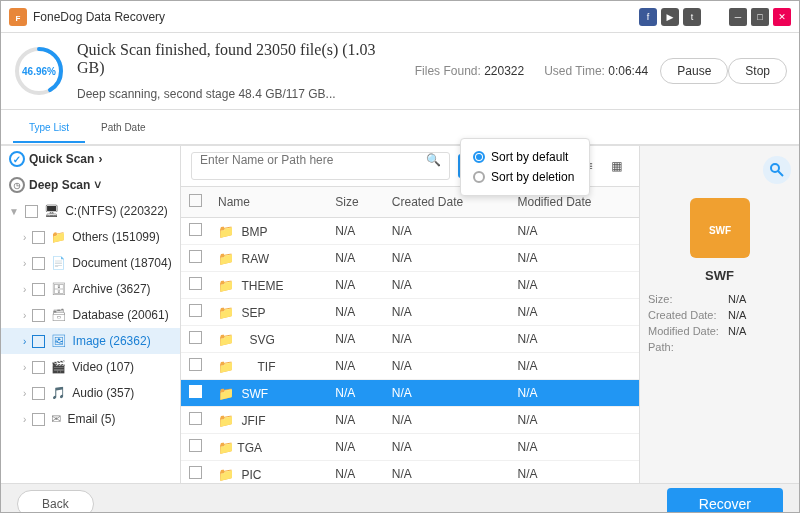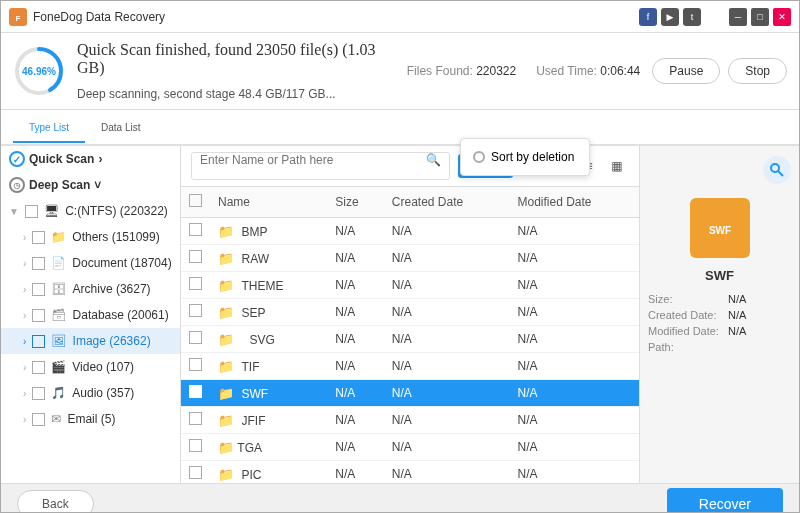--- a/index.html
+++ b/index.html
@@ -105,21 +105,20 @@
     .progress-stats {
       display: flex;
       gap: 20px;
       color: #555;
       font-size: 12px;
     }
     .stat-label { color: #888; }
     .stat-value { color: #333; font-weight: 500; }
     .top-buttons {
       display: flex;
-      gap: 8px;
       align-items: flex-end;
     }
     .btn-pause, .btn-stop {
       padding: 5px 16px;
       border-radius: 15px;
       border: 1px solid #ccc;
       background: #fff;
       cursor: pointer;
       font-size: 12px;
       color: #333;
@@ -468,21 +467,21 @@
     </div>
   </div>
   <div class="top-buttons">
     <button class="btn-pause">Pause</button>
     <button class="btn-stop">Stop</button>
   </div>
 </div>
 
 <div id="tab-bar">
   <div class="tab active">Type List</div>
-  <div class="tab">Data List</div>
+  <div class="tab">Path Date</div>
 </div>
 
 <div id="main-content">
 
   <div id="sidebar">
 
     <div class="sidebar-section">
       <div class="check-circle">✓</div>
       <span>Quick Scan</span>
       <span class="arrow">›</span>
@@ -569,20 +568,24 @@
       <div class="view-icons">
         <div class="view-icon active">👁</div>
         <div class="view-icon">⊞</div>
         <div class="view-icon">≡</div>
         <div class="view-icon">▦</div>
       </div>
     </div>
 
     <div class="sort-dropdown">
       <div class="sort-option">
+        <div class="radio-dot filled"></div>
+        <span>Sort by default</span>
+      </div>
+      <div class="sort-option">
         <div class="radio-dot empty"></div>
         <span>Sort by deletion</span>
       </div>
     </div>
 
     <div id="file-table">
       <table>
         <thead>
           <tr>
             <th style="width:24px;"><span class="file-checkbox"></span></th>
@@ -640,21 +643,21 @@
         <span style="margin-left:12px;">SVG</span>
       </td>
       <td>N/A</td>
       <td>N/A</td>
       <td>N/A</td>
     </tr>
             <tr>
       <td><span class="file-checkbox " style=""></span></td>
       <td>
         <span class="folder-icon " style="color:#f0a030">📁</span>
-        <span style="margin-left:4px;">TIF</span>
+        <span style="margin-left:20px;">TIF</span>
       </td>
       <td>N/A</td>
       <td>N/A</td>
       <td>N/A</td>
     </tr>
             <tr class="selected">
       <td><span class="file-checkbox selected-cb" style="background:#fff;border-color:#fff;"></span></td>
       <td>
         <span class="folder-icon " style="color:#fff">📁</span>
         <span style="margin-left:4px;">SWF</span>

